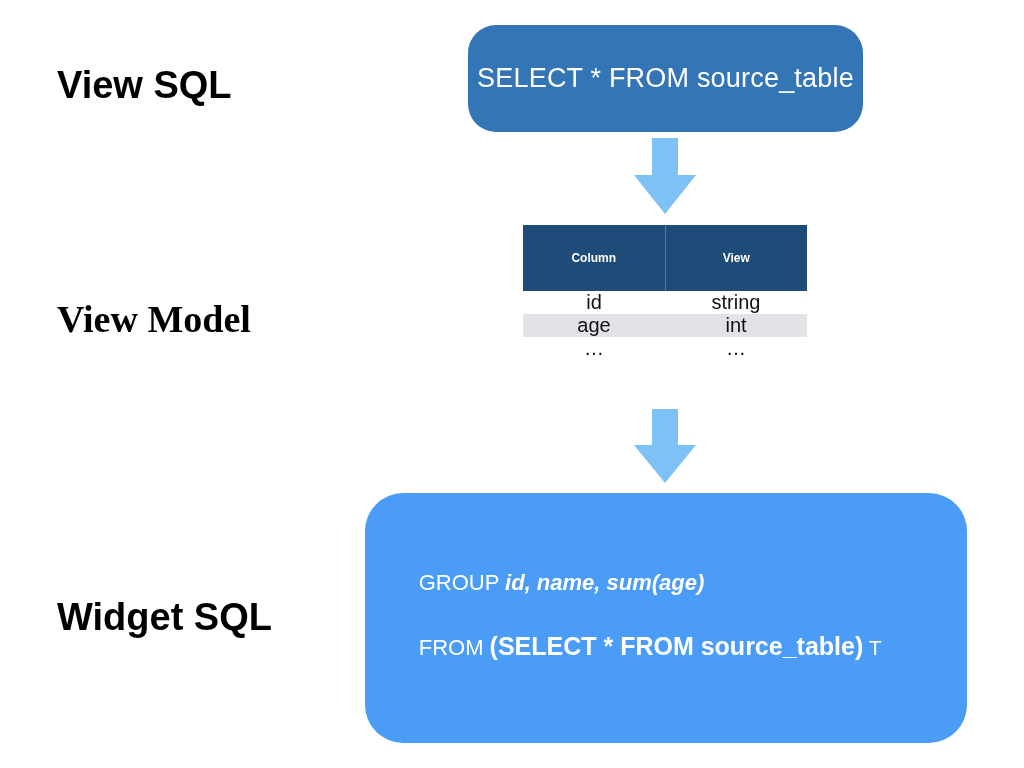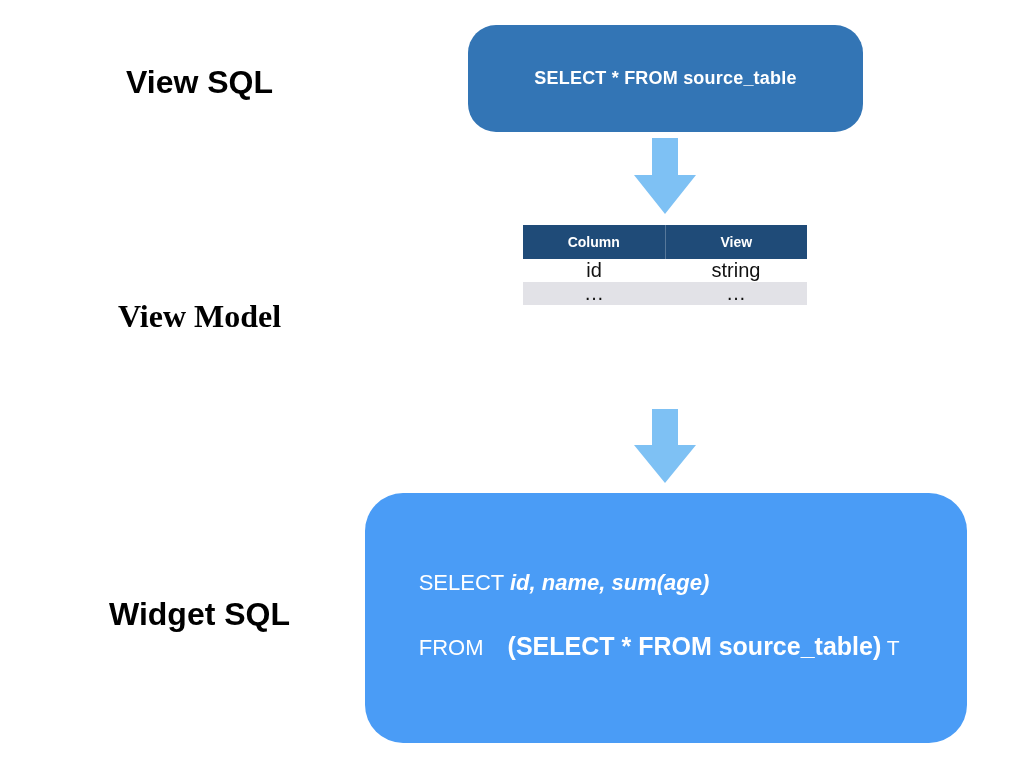--- a/index.html
+++ b/index.html
@@ -13,22 +13,21 @@
     width: 1024px;
     height: 768px;
     background: #ffffff;
     overflow: hidden;
   }
   
   .stage-label {
     position: absolute;
     left: 57px;
     width: 285px;
-    text-align: center;
-    font-size: 32px;
+    font-size: 38px;
     font-weight: 700;
     color: var(--label-text, #000000);
     line-height: 1.1;
     white-space: nowrap;
   }
   .stage-label.view-sql   { top: 65px; }
   .stage-label.view-model { top: 299px; font-family: Liberation Serif, serif; }
   .stage-label.widget-sql { top: 577px; margin-top: 20px; }
 
   
@@ -39,22 +38,22 @@
     width: 395px;
     height: 107px;
     background: var(--view-sql-box-bg, #3375B5);
     border-radius: 28px;
     display: flex;
     align-items: center;
     justify-content: center;
   }
   .view-sql-box .sql-text {
     color: var(--text-on-blue, #ffffff);
-    font-size: 18px;
-    font-weight: 700;
+    font-size: 27px;
+    font-weight: 400;
     letter-spacing: 0.2px;
     white-space: pre;
   }
 
   
   .arrow {
     position: absolute;
     width: 80px;
   }
   .arrow.arrow-1 { left: 625px; top: 138px; height: 77px; }
@@ -68,24 +67,24 @@
     width: 284px;
     border-collapse: collapse;
     table-layout: fixed;
     font-size: 20px;
     color: #111111;
   }
   .model-table th {
     background: var(--table-header-bg, #1F4B78);
     color: var(--text-on-blue, #ffffff);
     font-weight: 700;
-    font-size: 14px;
+    font-size: 12px;
     height: 34px;
     text-align: center;
-    padding: 0;
+    padding: 16px;
   }
   .model-table th + th {
     border-left: 1px solid rgba(255,255,255,0.25);
   }
   .model-table td {
     height: 20px;
     text-align: center;
     padding: 0;
     font-weight: 400;
   }
@@ -108,21 +107,21 @@
     position: absolute;
     left: 17px;
     white-space: pre;
     line-height: 1.2;
   }
   .sql-line.line-1 { top: 51px;  font-size: 22px; }
   .sql-line.line-2 { top: 112px; font-size: 22px; }
   .sql-line.line-3 { top: 176px; font-size: 22px; }
   .sql-kw     { font-style: normal; font-weight: 400; }
   .sql-italic { font-style: italic; font-weight: 700; }
-  .sql-bold   { font-style: normal; font-weight: 700; font-size: 25px; margin-left: 18px; }
+  .sql-bold   { font-style: normal; font-weight: 700; font-size: 25px; }
   .sql-suffix { font-style: normal; font-weight: 400; font-size: 21px; }
 </style>
 </head>
 <body>
 
 <div class="canvas">
 
   <div class="stage-label view-sql">View SQL</div>
 
   <div class="stage-label view-model">View Model</div>
@@ -143,32 +142,36 @@
         <th>Column</th>
         <th>View</th>
       </tr>
     </thead>
     <tbody>
       <tr>
         <td>id</td>
         <td>string</td>
       </tr>
       <tr>
+        <td>age</td>
+        <td>int</td>
+      </tr>
+      <tr>
         <td>…</td>
         <td>…</td>
       </tr>
     </tbody>
   </table>
 
   <svg class="arrow arrow-2" viewBox="0 0 80 77" preserveAspectRatio="none" aria-hidden="true">
     <polygon points="27,0 53,0 53,37 71,37 40,76 9,37 27,37" fill="#7EC1F4" class="arrow-shape"></polygon>
   </svg>
 
   <div class="widget-sql-box">
     <div class="sql-line line-1">
-      <span class="sql-kw">SELECT </span><span class="sql-italic">id, name, sum(age)</span>
+      <span class="sql-kw">GROUP </span><span class="sql-italic">id, name, sum(age)</span>
     </div>
     <div class="sql-line line-2">
       <span class="sql-kw">FROM </span><span class="sql-bold">(SELECT * FROM source_table)</span><span class="sql-suffix"> T</span>
     </div>
   </div>
 
 </div>
 
 </body></html>

